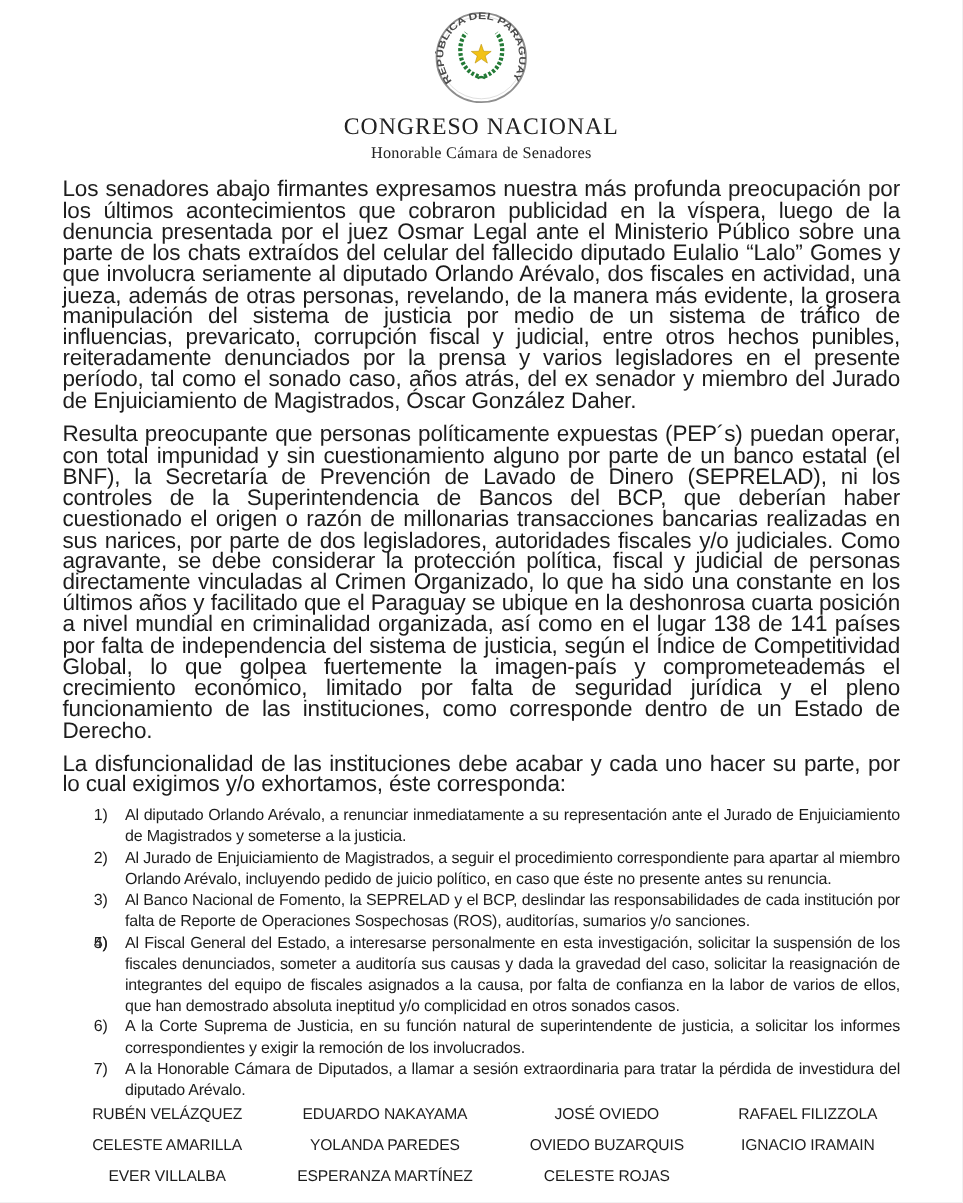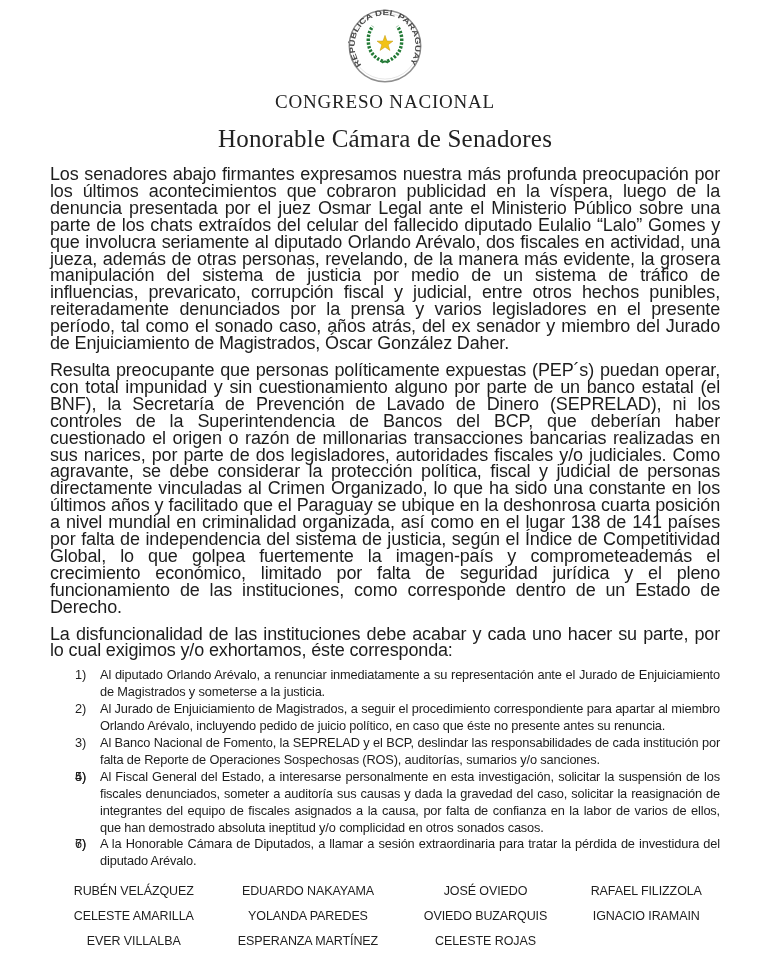--- a/index.html
+++ b/index.html
@@ -11,23 +11,23 @@
     font-family:"Liberation Sans",sans-serif;
     color:#1d1d1d;overflow:hidden;
   }
   .seal{width:76px;height:76px;margin:0 auto;display:block;}
   .org-title{
     margin-top:7px;text-align:center;
     font-family:"Liberation Serif",serif;
     font-size:19px;letter-spacing:0.8px;color:#222;
   }
   .org-subtitle{
-    margin-top:12px;text-align:center;
+    margin-top:1px;text-align:center;
     font-family:"Liberation Serif",serif;
-    font-size:25px;letter-spacing:0.2px;color:#222;
+    font-size:13px;letter-spacing:0.2px;color:#222;
   }
   .doc-heading{
     margin-top:21px;text-align:center;
     font-size:13px;font-weight:bold;letter-spacing:-0.1px;
   }
   .body-text{
     font-size:18px;line-height:16.9px;letter-spacing:-0.15px;
     text-align:justify;
   }
   .para{margin:10px 0 0 0;}
@@ -95,20 +95,21 @@
     </div>
     <div class="list-item">
       <span class="li-num">4)</span>
     </div>
     <div class="list-item">
       <span class="li-num">5)</span>
       <span class="li-text">Al Fiscal General del Estado, a interesarse personalmente en esta investigación, solicitar la suspensión de los fiscales denunciados, someter a auditoría sus causas y dada la gravedad del caso, solicitar la reasignación de integrantes del equipo de fiscales asignados a la causa, por falta de confianza en la labor de varios de ellos, que han demostrado absoluta ineptitud y/o complicidad en otros sonados casos.</span>
     </div>
     <div class="list-item">
       <span class="li-num">6)</span>
+      <span class="li-text">A la Corte Suprema de Justicia, en su función natural de superintendente de justicia, a solicitar los informes correspondientes y exigir la remoción de los involucrados.</span>
     </div>
     <div class="list-item">
       <span class="li-num">7)</span>
       <span class="li-text">A la Honorable Cámara de Diputados, a llamar a sesión extraordinaria para tratar la pérdida de investidura del diputado Arévalo.</span>
     </div>
   </div>
 
   <div class="signatures">
     <div class="signatory">RUBÉN VELÁZQUEZ</div>
     <div class="signatory">EDUARDO NAKAYAMA</div>

